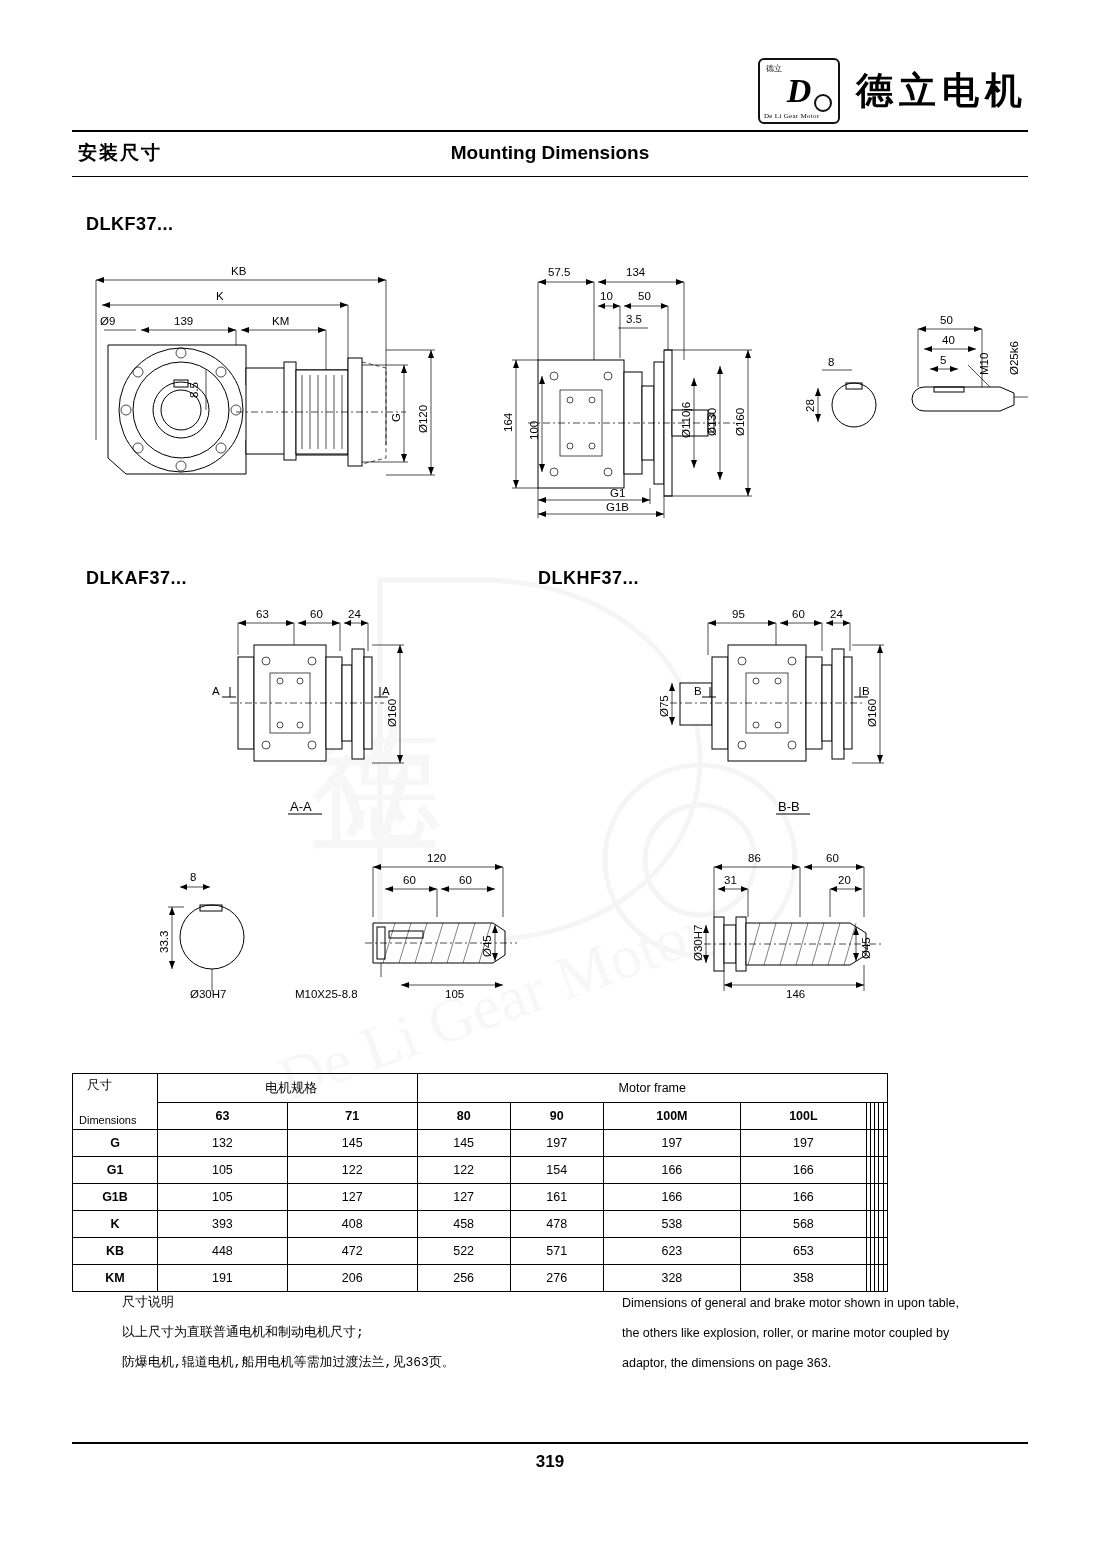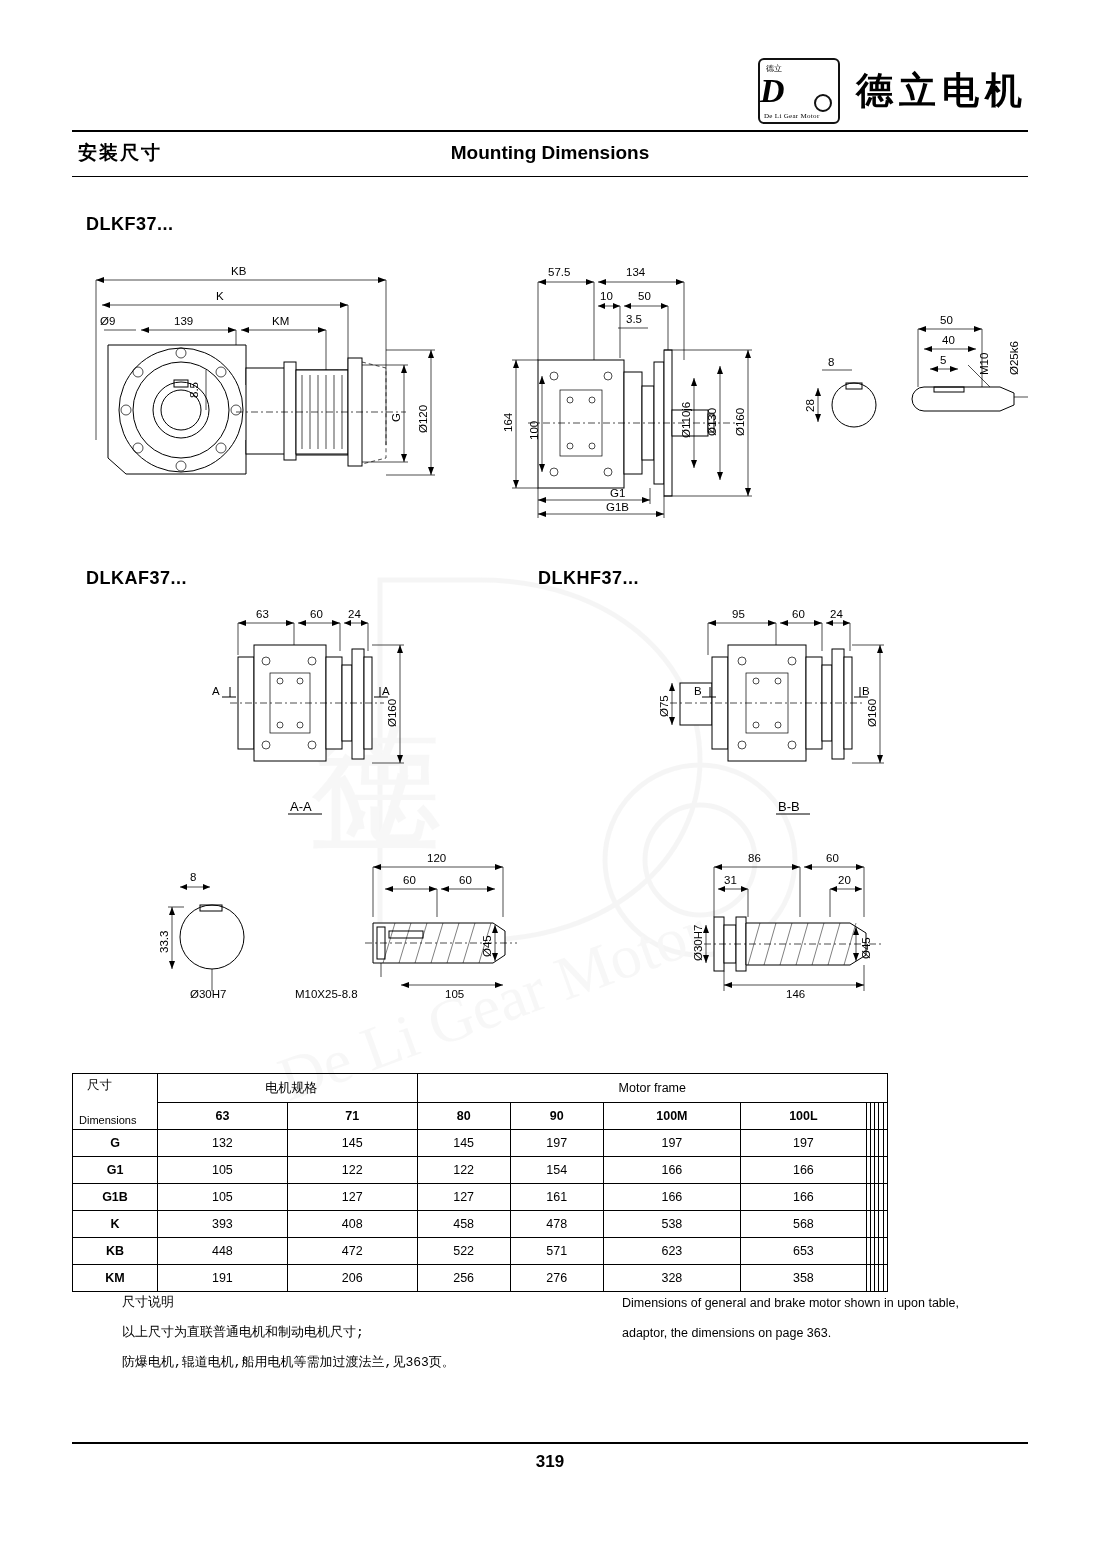--- a/index.html
+++ b/index.html
@@ -32,21 +32,21 @@
   
   .brand{
     position:absolute;right:72px;top:58px;
     display:flex;align-items:center;gap:16px;
   }
   .brand-logo{
     width:78px;height:62px;
     border:2px solid #111;
     border-radius:6px;
     position:relative;
-    display:flex;align-items:center;justify-content:flex-start;
+    display:flex;align-items:center;justify-content:center;
     font-family:"Liberation Serif", serif;
   }
   .brand-logo .bl-d{
     font-size:34px;font-weight:bold;font-style:italic;
     line-height:1;
   }
   .brand-logo .bl-sm{
     position:absolute;left:6px;top:5px;font-size:8px;line-height:1.05;
   }
   .brand-logo .bl-sub{
@@ -807,19 +807,20 @@
   </table>
 
   <div class="notes-cn">
     <div>尺寸说明</div>
     <div>以上尺寸为直联普通电机和制动电机尺寸;</div>
     <div>防爆电机,辊道电机,船用电机等需加过渡法兰,见363页。</div>
   </div>
 
   <div class="notes-en">
     <div>Dimensions of general and brake motor shown in upon table,</div>
+    <div>the others like explosion, roller, or marine motor coupled by</div>
     <div>adaptor, the dimensions on page 363.</div>
   </div>
 
   <div class="rule bottom"></div>
   <div class="pageno">319</div>
 
 </div>
 
 </body></html>

